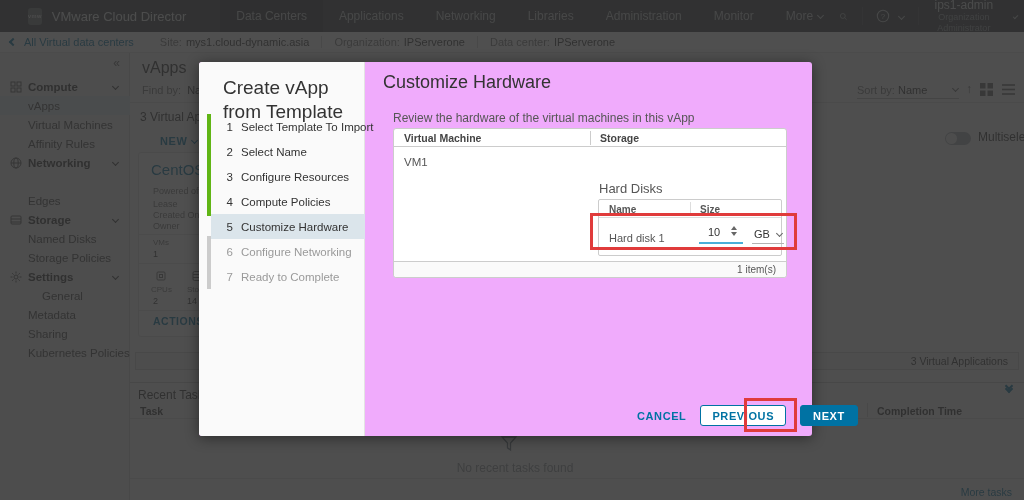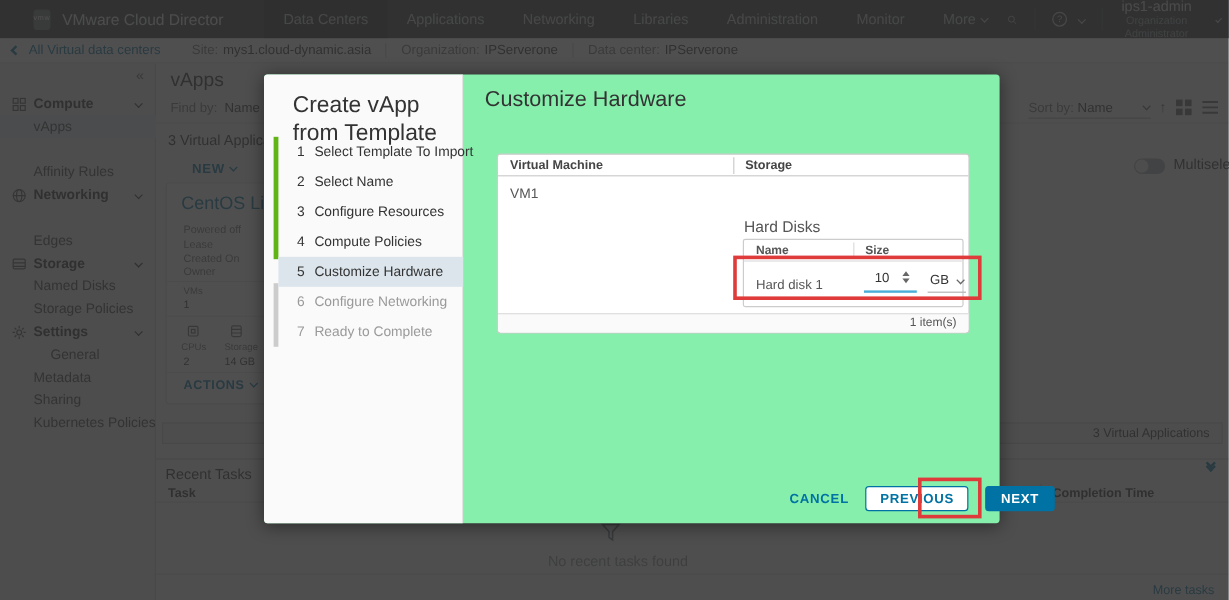--- a/index.html
+++ b/index.html
@@ -78,21 +78,21 @@
   .rt-sort { position:absolute; left:722px; top:351px; font-size:10px; color:#666; }
   .rt-bottom { top:425px; left:0; width:894px; }
   .empty-icon { position:absolute; left:370px; top:383px; color:#5d6f7b; }
   .empty-txt { position:absolute; left:300px; top:408px; width:170px; text-align:center; font-size:12px; color:#8a9095; }
   .more-tasks { position:absolute; right:12px; top:433px; font-size:10.5px; color:#0072a3; }
 
   
   #overlay { position:absolute; left:0; top:0; width:1024px; height:500px; background:rgba(48,48,48,.85); z-index:40; }
 
   
-  #modal { position:absolute; left:220px; top:62px; width:613px; height:374px; background:#86efac; border-radius:3px; box-shadow:0 2px 14px rgba(0,0,0,.45); z-index:50; }
+  #modal { position:absolute; left:199px; top:62px; width:613px; height:374px; background:#f0abfc; border-radius:3px; box-shadow:0 2px 14px rgba(0,0,0,.45); z-index:50; }
   #steps-panel { position:absolute; left:0; top:0; width:166px; height:374px; background:#fafafa; border-right:1px solid #e3e3e3; border-radius:3px 0 0 3px; }
   .modal-title { position:absolute; left:24px; top:14px; width:132px; font-size:19px; font-weight:300; color:#333; line-height:1.25; }
   .rail-green { position:absolute; left:8px; top:52px; width:4px; height:102px; background:#60b515; }
   .rail-gray  { position:absolute; left:8px; top:174px; width:4px; height:53px; background:#ccc; }
   .step-hl { position:absolute; left:12px; top:152px; width:154px; height:25px; background:#dbe5eb; }
   .step { position:absolute; left:12px; width:154px; height:25px; display:flex; align-items:center; font-size:11.5px; color:#333; }
   .step .num { width:14px; text-align:right; margin-left:8px; flex:none; }
   .step .lab { margin-left:8px; white-space:nowrap; }
   .step.todo { color:#9a9a9a; }
   .m-heading { position:absolute; left:184px; top:10px; font-size:18px; font-weight:300; color:#333; }
@@ -188,20 +188,21 @@
     <svg class="sicon" viewBox="0 0 12 12">
         <rect x="1" y="1" width="4" height="4" fill="none" stroke="currentColor"></rect>
         <rect x="7" y="1" width="4" height="4" fill="none" stroke="currentColor"></rect>
         <rect x="1" y="7" width="4" height="4" fill="none" stroke="currentColor"></rect>
         <rect x="7" y="7" width="4" height="4" fill="none" stroke="currentColor"></rect>
       </svg>
     <span>Compute</span>
       <span class="chev"></span>
   </div>
   <div class="side-row side-item active" style="top:43px;">vApps</div>
+  <div class="side-row side-item" style="top:62px;">Virtual Machines</div>
   <div class="side-row side-item" style="top:81px;">Affinity Rules</div>
   <div class="side-row side-sec" style="top:100px;">
     <svg class="sicon" viewBox="0 0 12 12">
         <circle cx="6" cy="6" r="5" fill="none" stroke="currentColor"></circle>
         <ellipse cx="6" cy="6" rx="2.2" ry="5" fill="none" stroke="currentColor"></ellipse>
         <line x1="1" y1="6" x2="11" y2="6" stroke="currentColor"></line>
       </svg>
     <span>Networking</span>
       <span class="chev"></span>
   </div>
@@ -353,20 +354,21 @@
         <span class="num">6</span>
         <span class="lab">Configure Networking</span>
       </div>
     <div class="step todo" style="top:202px;">
         <span class="num">7</span>
         <span class="lab">Ready to Complete</span>
       </div>
   </div>
 
   <div class="m-heading">Customize Hardware</div>
+  <div class="m-desc">Review the hardware of the virtual machines in this vApp</div>
 
   <div id="hw-table">
     <div class="t-head">
       <span class="c1">Virtual Machine</span>
       <span class="vd"></span>
       <span class="c2">Storage</span>
     </div>
     <div class="vm-name">VM1</div>
     <div class="hd-label">Hard Disks</div>
 

